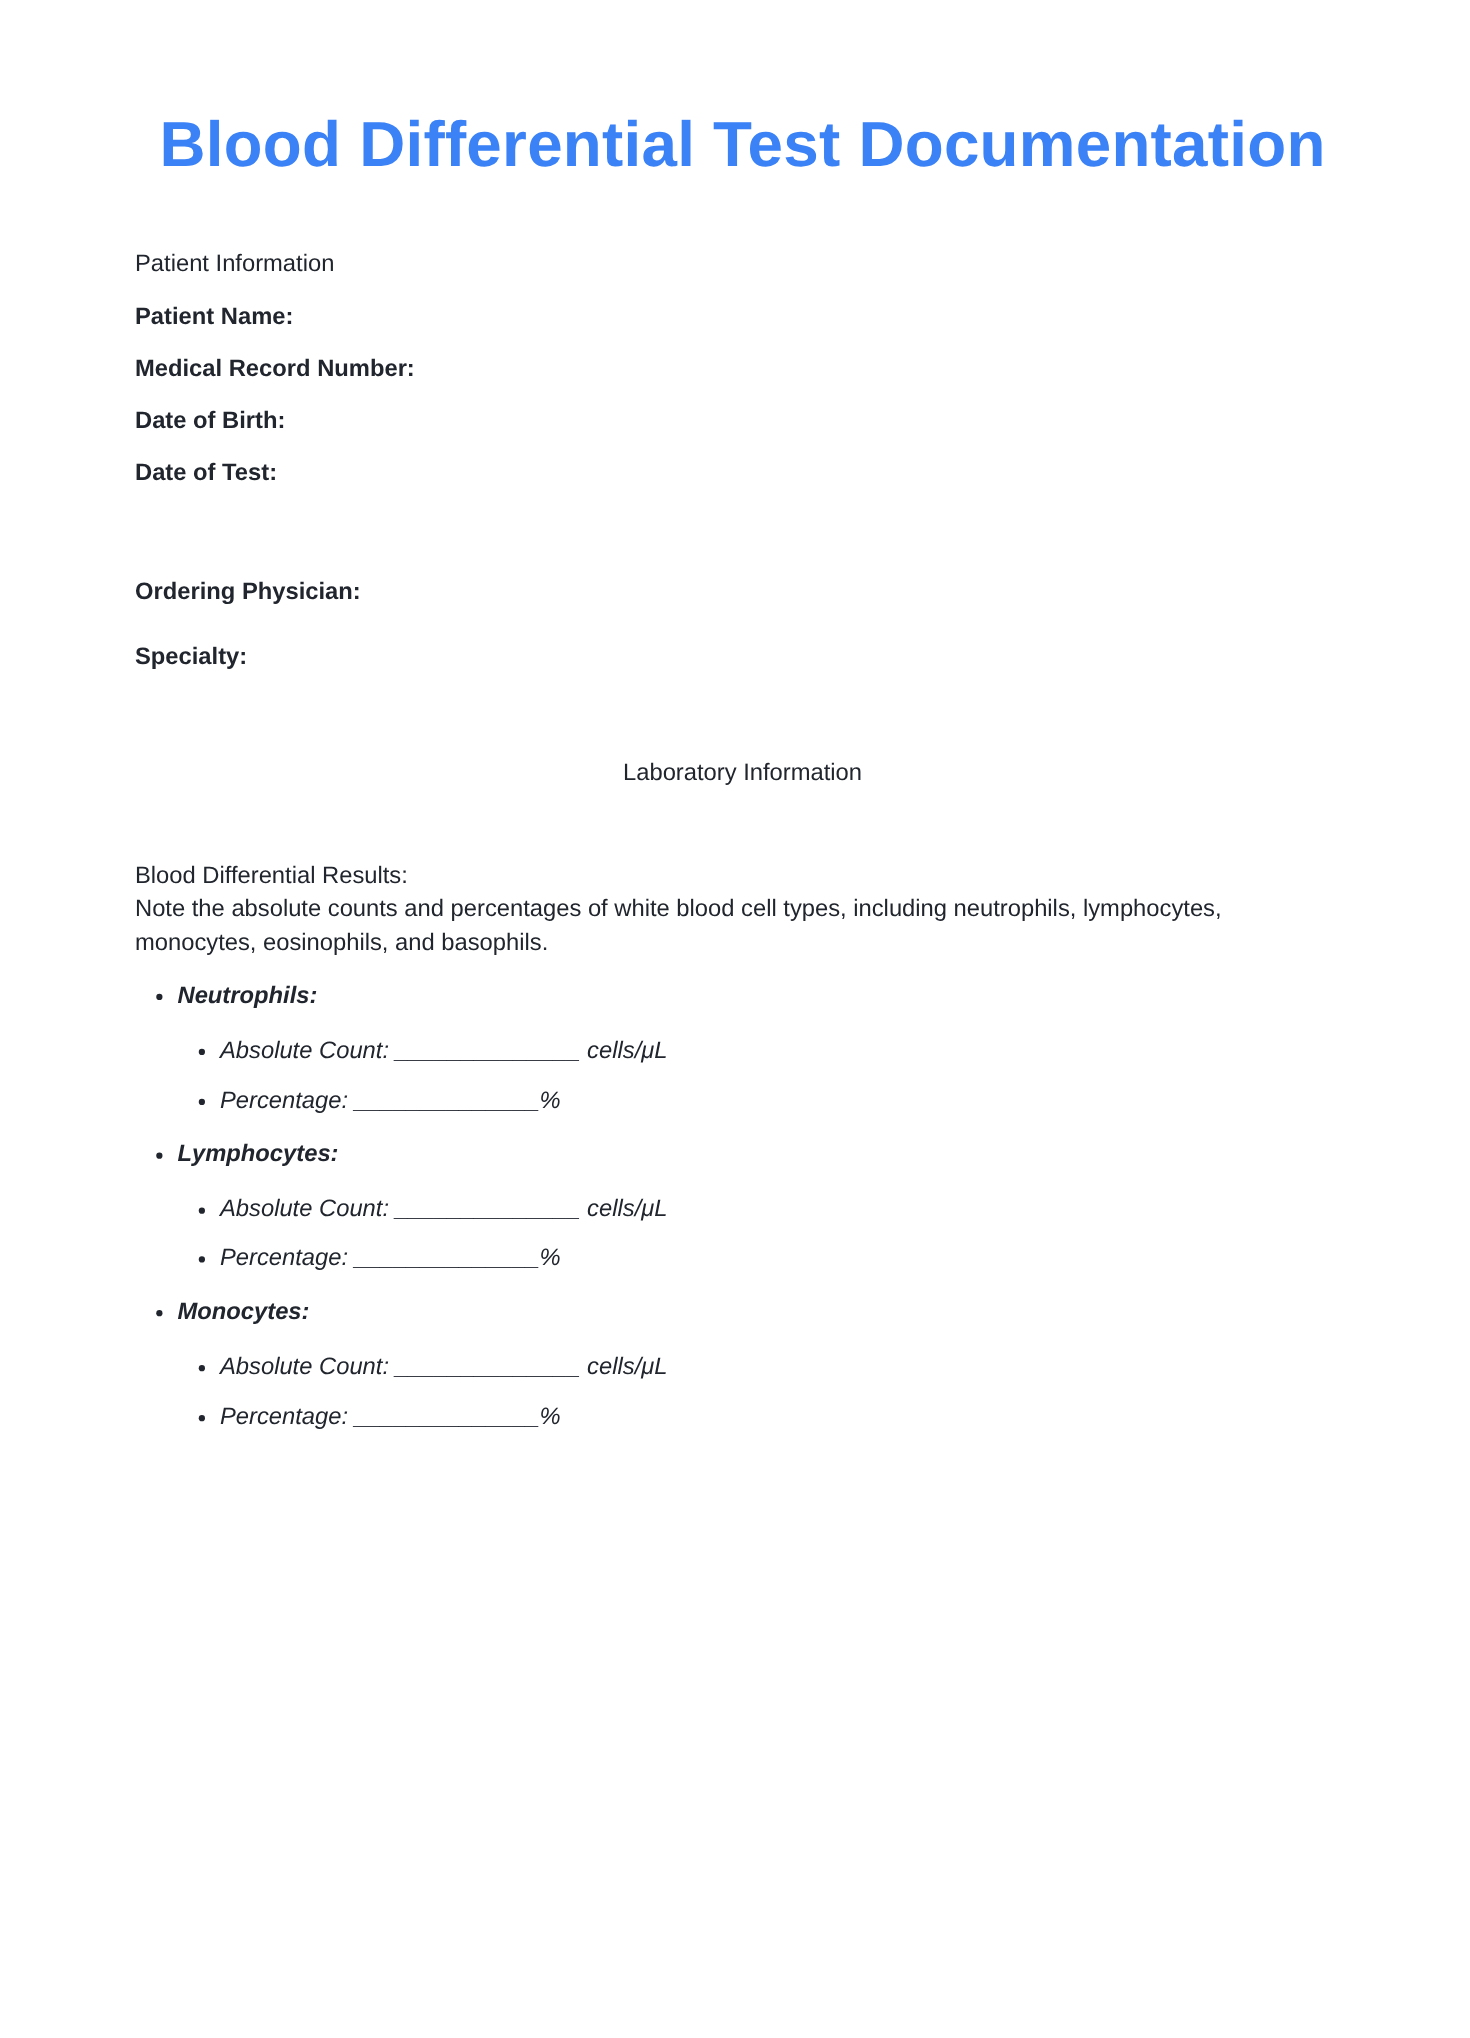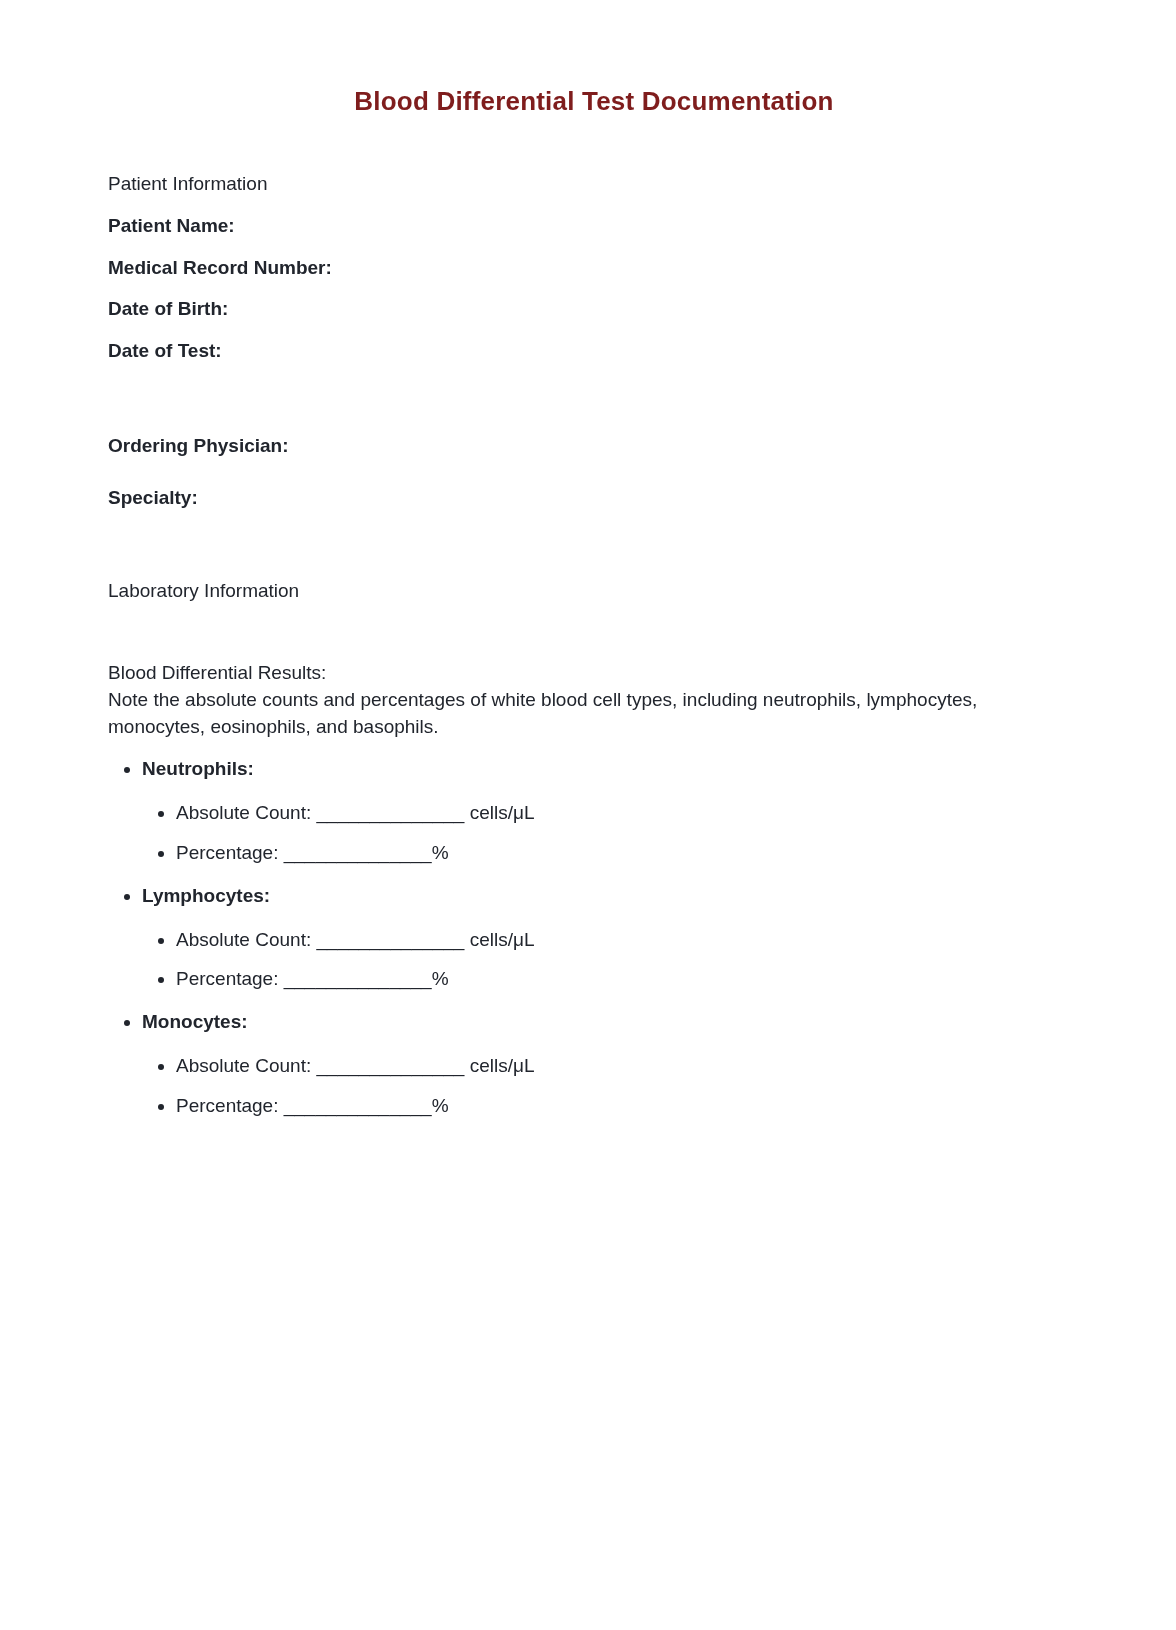--- a/index.html
+++ b/index.html
@@ -14,23 +14,23 @@
     font-family: "Liberation Sans", sans-serif;
     color: #21252d;
   }
   .page {
     box-sizing: border-box;
     width: 1176px;
     height: 1630px;
     padding: 86px 96px 0 108px;
   }
   .doc-title {
-    font-size: 26px;
+    font-size: 51px;
     font-weight: bold;
-    color: #7f1d1d;
+    color: #3b82f6;
     text-align: center;
     margin: 0 0 56px 0;
     letter-spacing: 0.2px;
   }
   .section-heading {
     font-size: 19px;
     font-weight: normal;
     margin: 0 0 19px 0;
     line-height: 1.2;
   }
@@ -46,37 +46,37 @@
   .desc {
     font-size: 19px;
     font-weight: normal;
     line-height: 1.4;
     margin: 0;
     max-width: 885px;
   }
   .sec-clinical { margin-top: 8px; }
   .sec-physician { margin-top: 72px; }
   .sec-physician .field-line { margin-bottom: 29px; }
-  .sec-lab { margin-top: 70px; }
+  .sec-lab { margin-top: 70px; text-align: center; }
   .sec-lab .section-heading { margin-bottom: 30px; }
   .sec-results { margin-top: 60px; }
 
   ul.bullet-list {
     margin: 0;
     padding-left: 34px;
     list-style-type: disc;
   }
   ul.bullet-list > li {
     font-size: 19px;
     line-height: 1.2;
     margin: 0 0 18px 0;
   }
   ul.bullet-list > li.bold-item { font-weight: bold; }
 
-  ul.results-list { margin-top: 18px; }
+  ul.results-list { margin-top: 18px; font-style: italic; }
   ul.results-list > li { margin-bottom: 20px; }
   ul.results-list ul {
     margin: 21px 0 0 0;
     padding-left: 34px;
     list-style-type: disc;
   }
   ul.results-list ul > li {
     font-size: 19px;
     font-weight: normal;
     line-height: 1.2;

